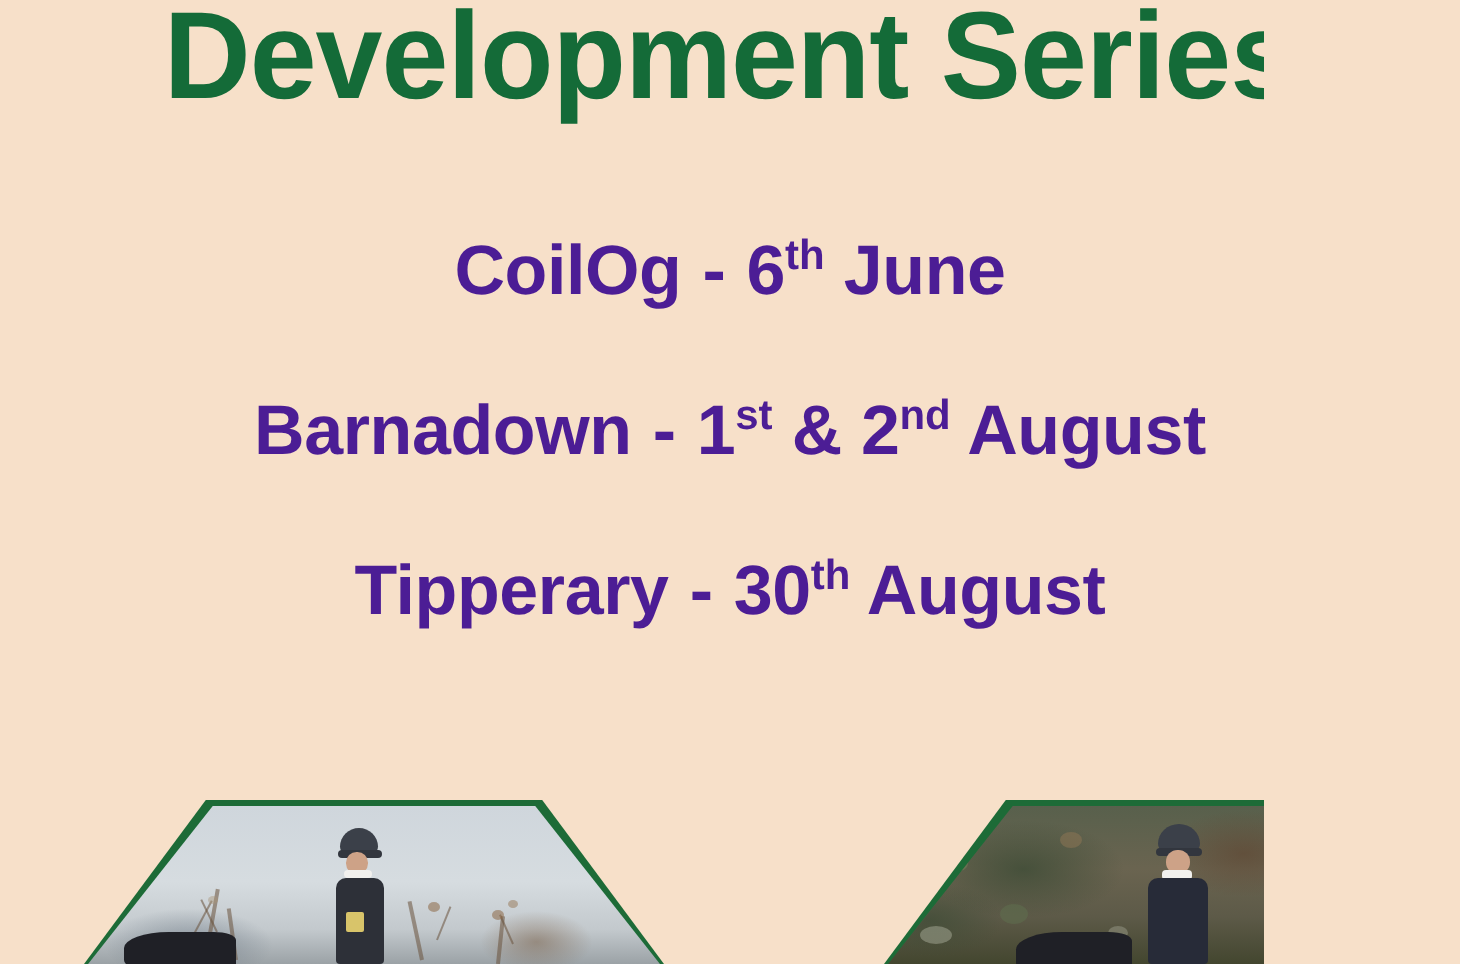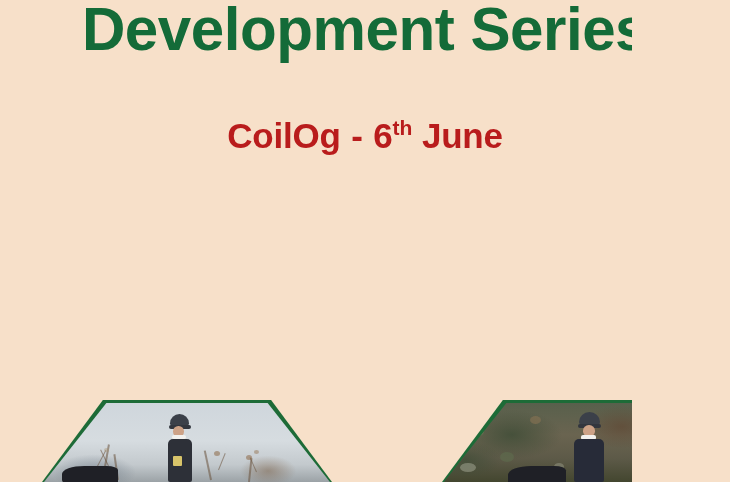--- a/index.html
+++ b/index.html
@@ -47,21 +47,21 @@
     top: 96px;
     left: 0;
     width: 730px;
     margin: 0;
     padding: 0;
     list-style: none;
   }
   .event-line {
     width: 730px;
     text-align: center;
-    color: #b91c1c;
+    color: #4c1d95;
     font-family: "Liberation Sans", sans-serif;
     font-weight: bold;
     font-size: 35px;
     line-height: 80px;
     height: 80px;
     letter-spacing: -0.2px;
     white-space: nowrap;
   }
   .event-line .ord {
     font-size: 0.60em;
@@ -197,21 +197,35 @@
   <ul id="event-list">
 
     <li class="event-line">
       <span>CoilOg</span>
       <span class="sep">-</span>
       <span>6</span><span class="ord">th</span>
       <span>June</span>
     </li>
 
 
-
+    <li class="event-line">
+      <span>Barnadown</span>
+      <span class="sep">-</span>
+      <span>1</span><span class="ord">st</span>
+      <span>&amp;</span>
+      <span>2</span><span class="ord">nd</span>
+      <span>August</span>
+    </li>
+
+    <li class="event-line">
+      <span>Tipperary</span>
+      <span class="sep">-</span>
+      <span>30</span><span class="ord">th</span>
+      <span>August</span>
+    </li>
 
   </ul>
 
   <div id="photo-strip">
 
     <div class="photo-frame" id="photo-left">
       <div class="photo-inner">
         <div class="scene-left"></div>
 
         <div class="twig" style="left:60px; bottom:4px;  width:2px; height:34px; transform:rotate(10deg);"></div>

